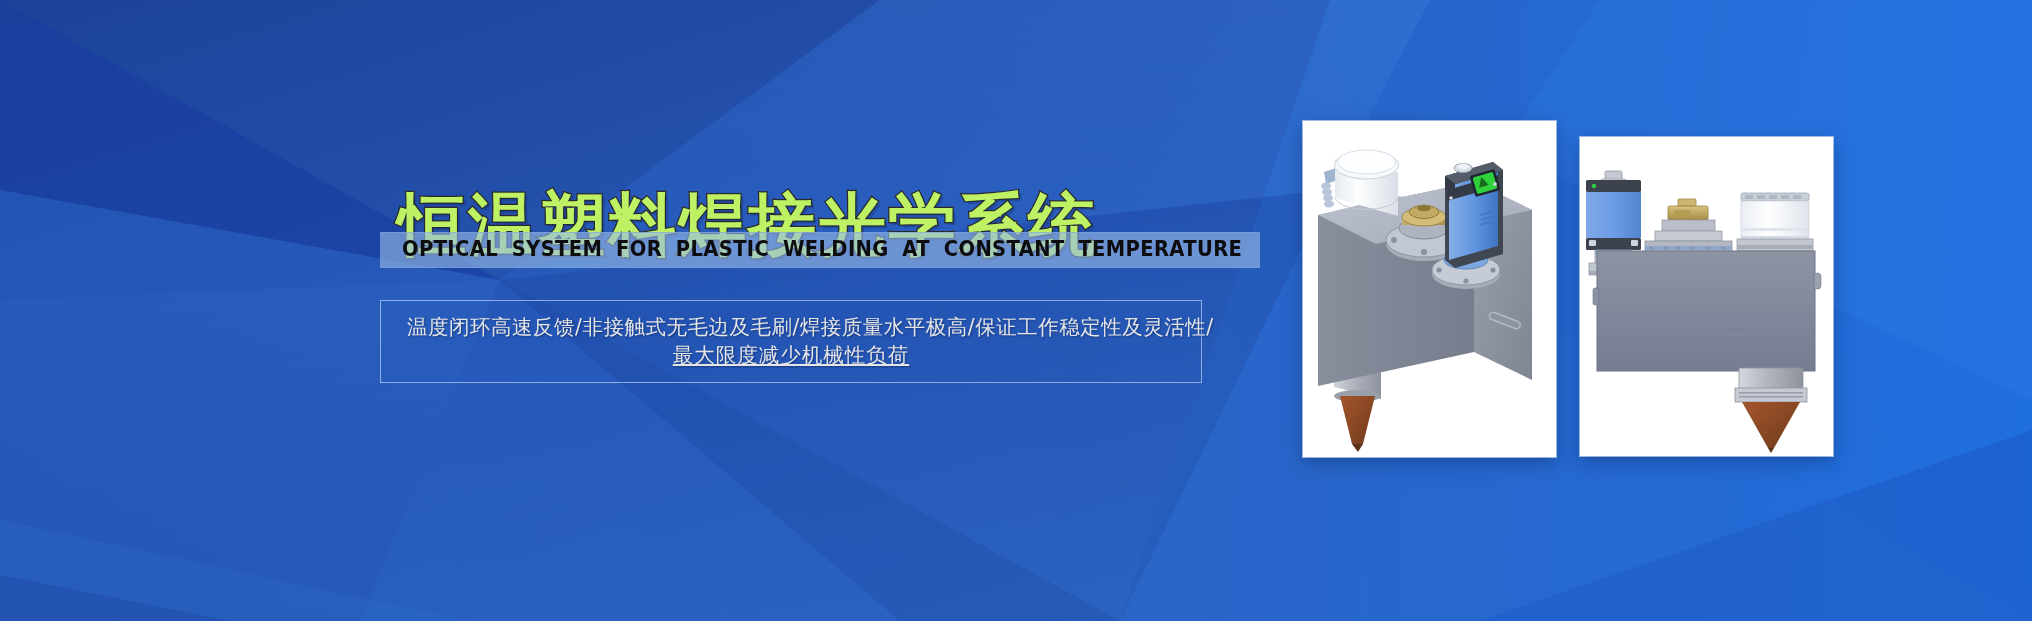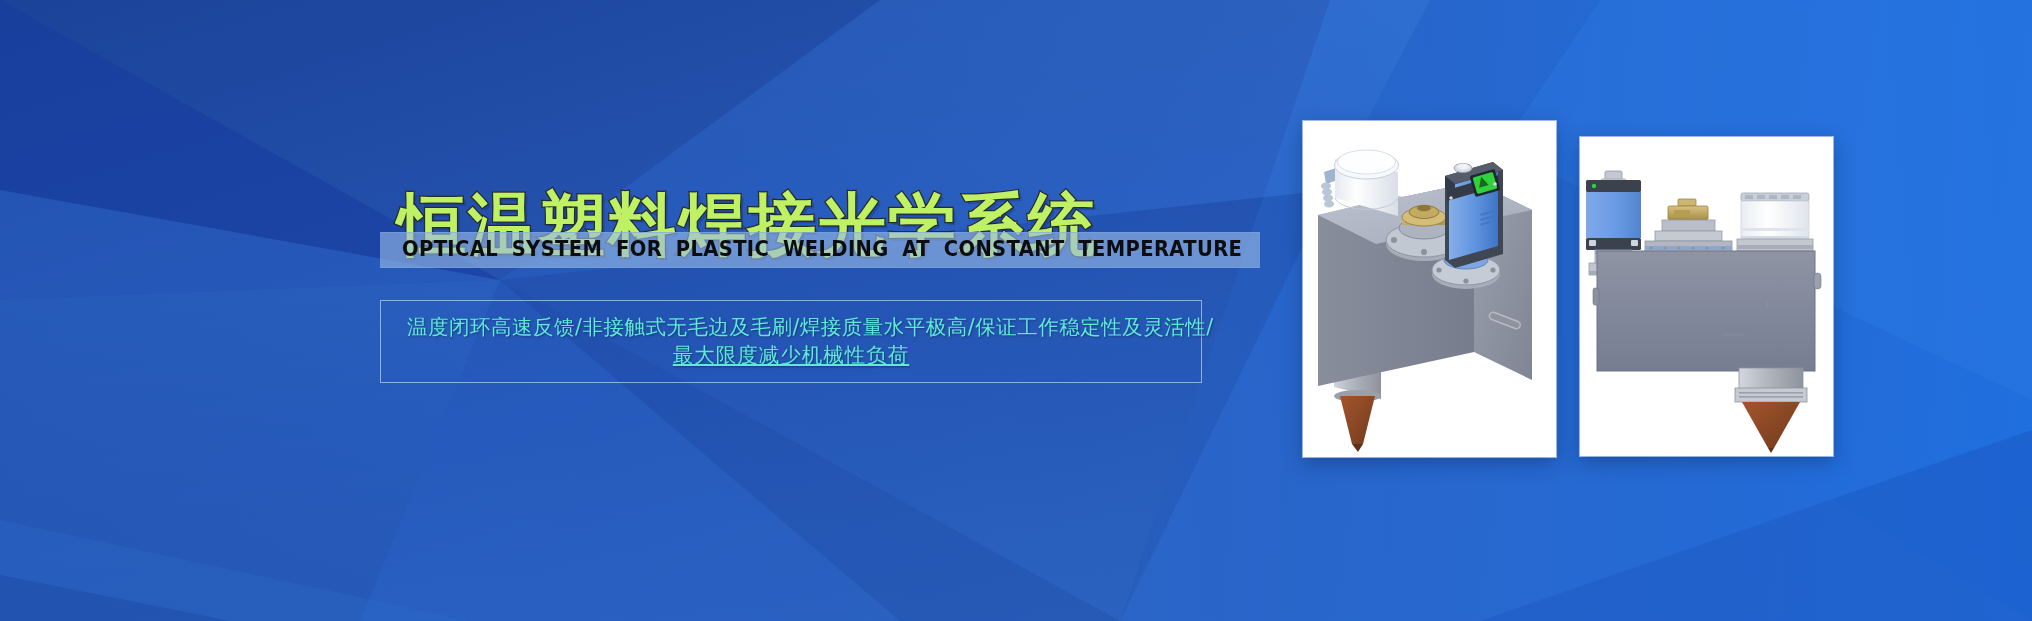--- a/index.html
+++ b/index.html
@@ -92,21 +92,21 @@
     box-sizing: border-box;
     border: 1px solid rgba(186,212,244,0.70);
     padding: 12px 26px 13px 26px;
     text-align: center;
   }
 
   .subtitle-line {
     margin: 0;
     font-size: 20.5px;
     line-height: 28px;
-    color: #5eead4;
+    color: #e5e5e5;
     letter-spacing: 0.5px;
     text-shadow: 1px 1px 2px rgba(12,35,85,0.55);
     white-space: nowrap;
   }
   .subtitle-line.l2 { letter-spacing: 1px; text-decoration: underline; }
 
   
   .photo-frame {
     position: absolute;
     background: #ffffff;

